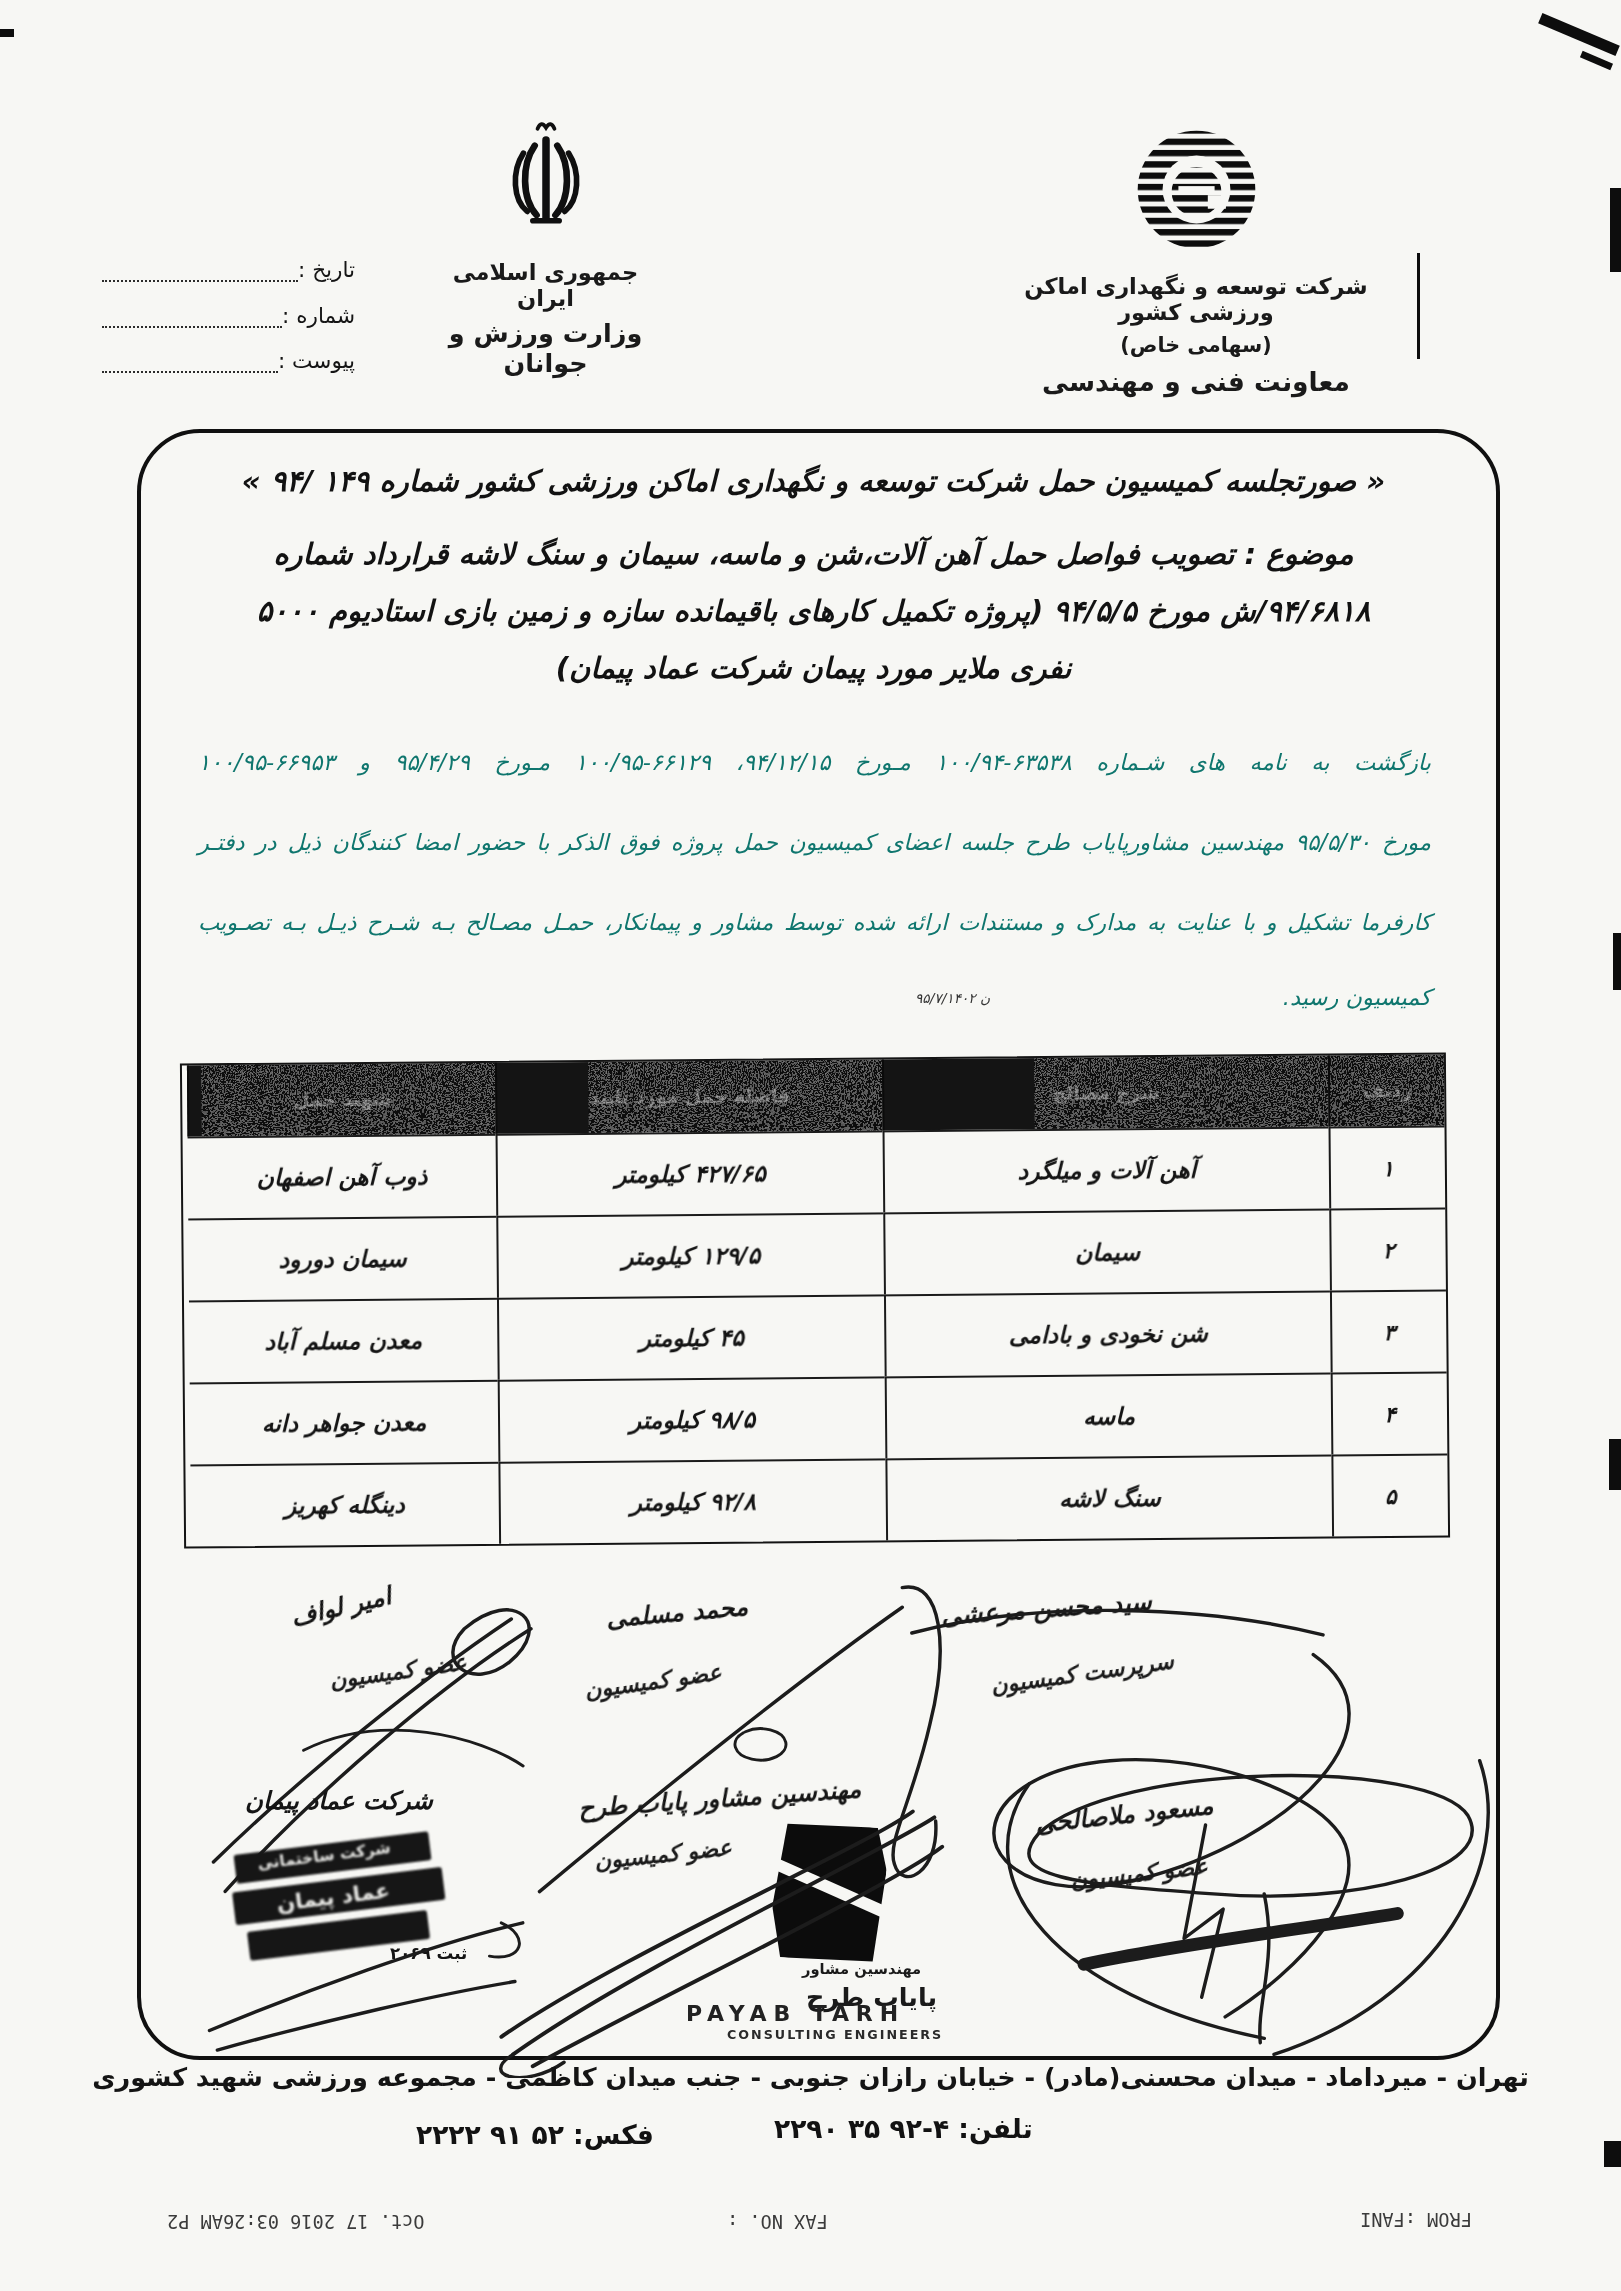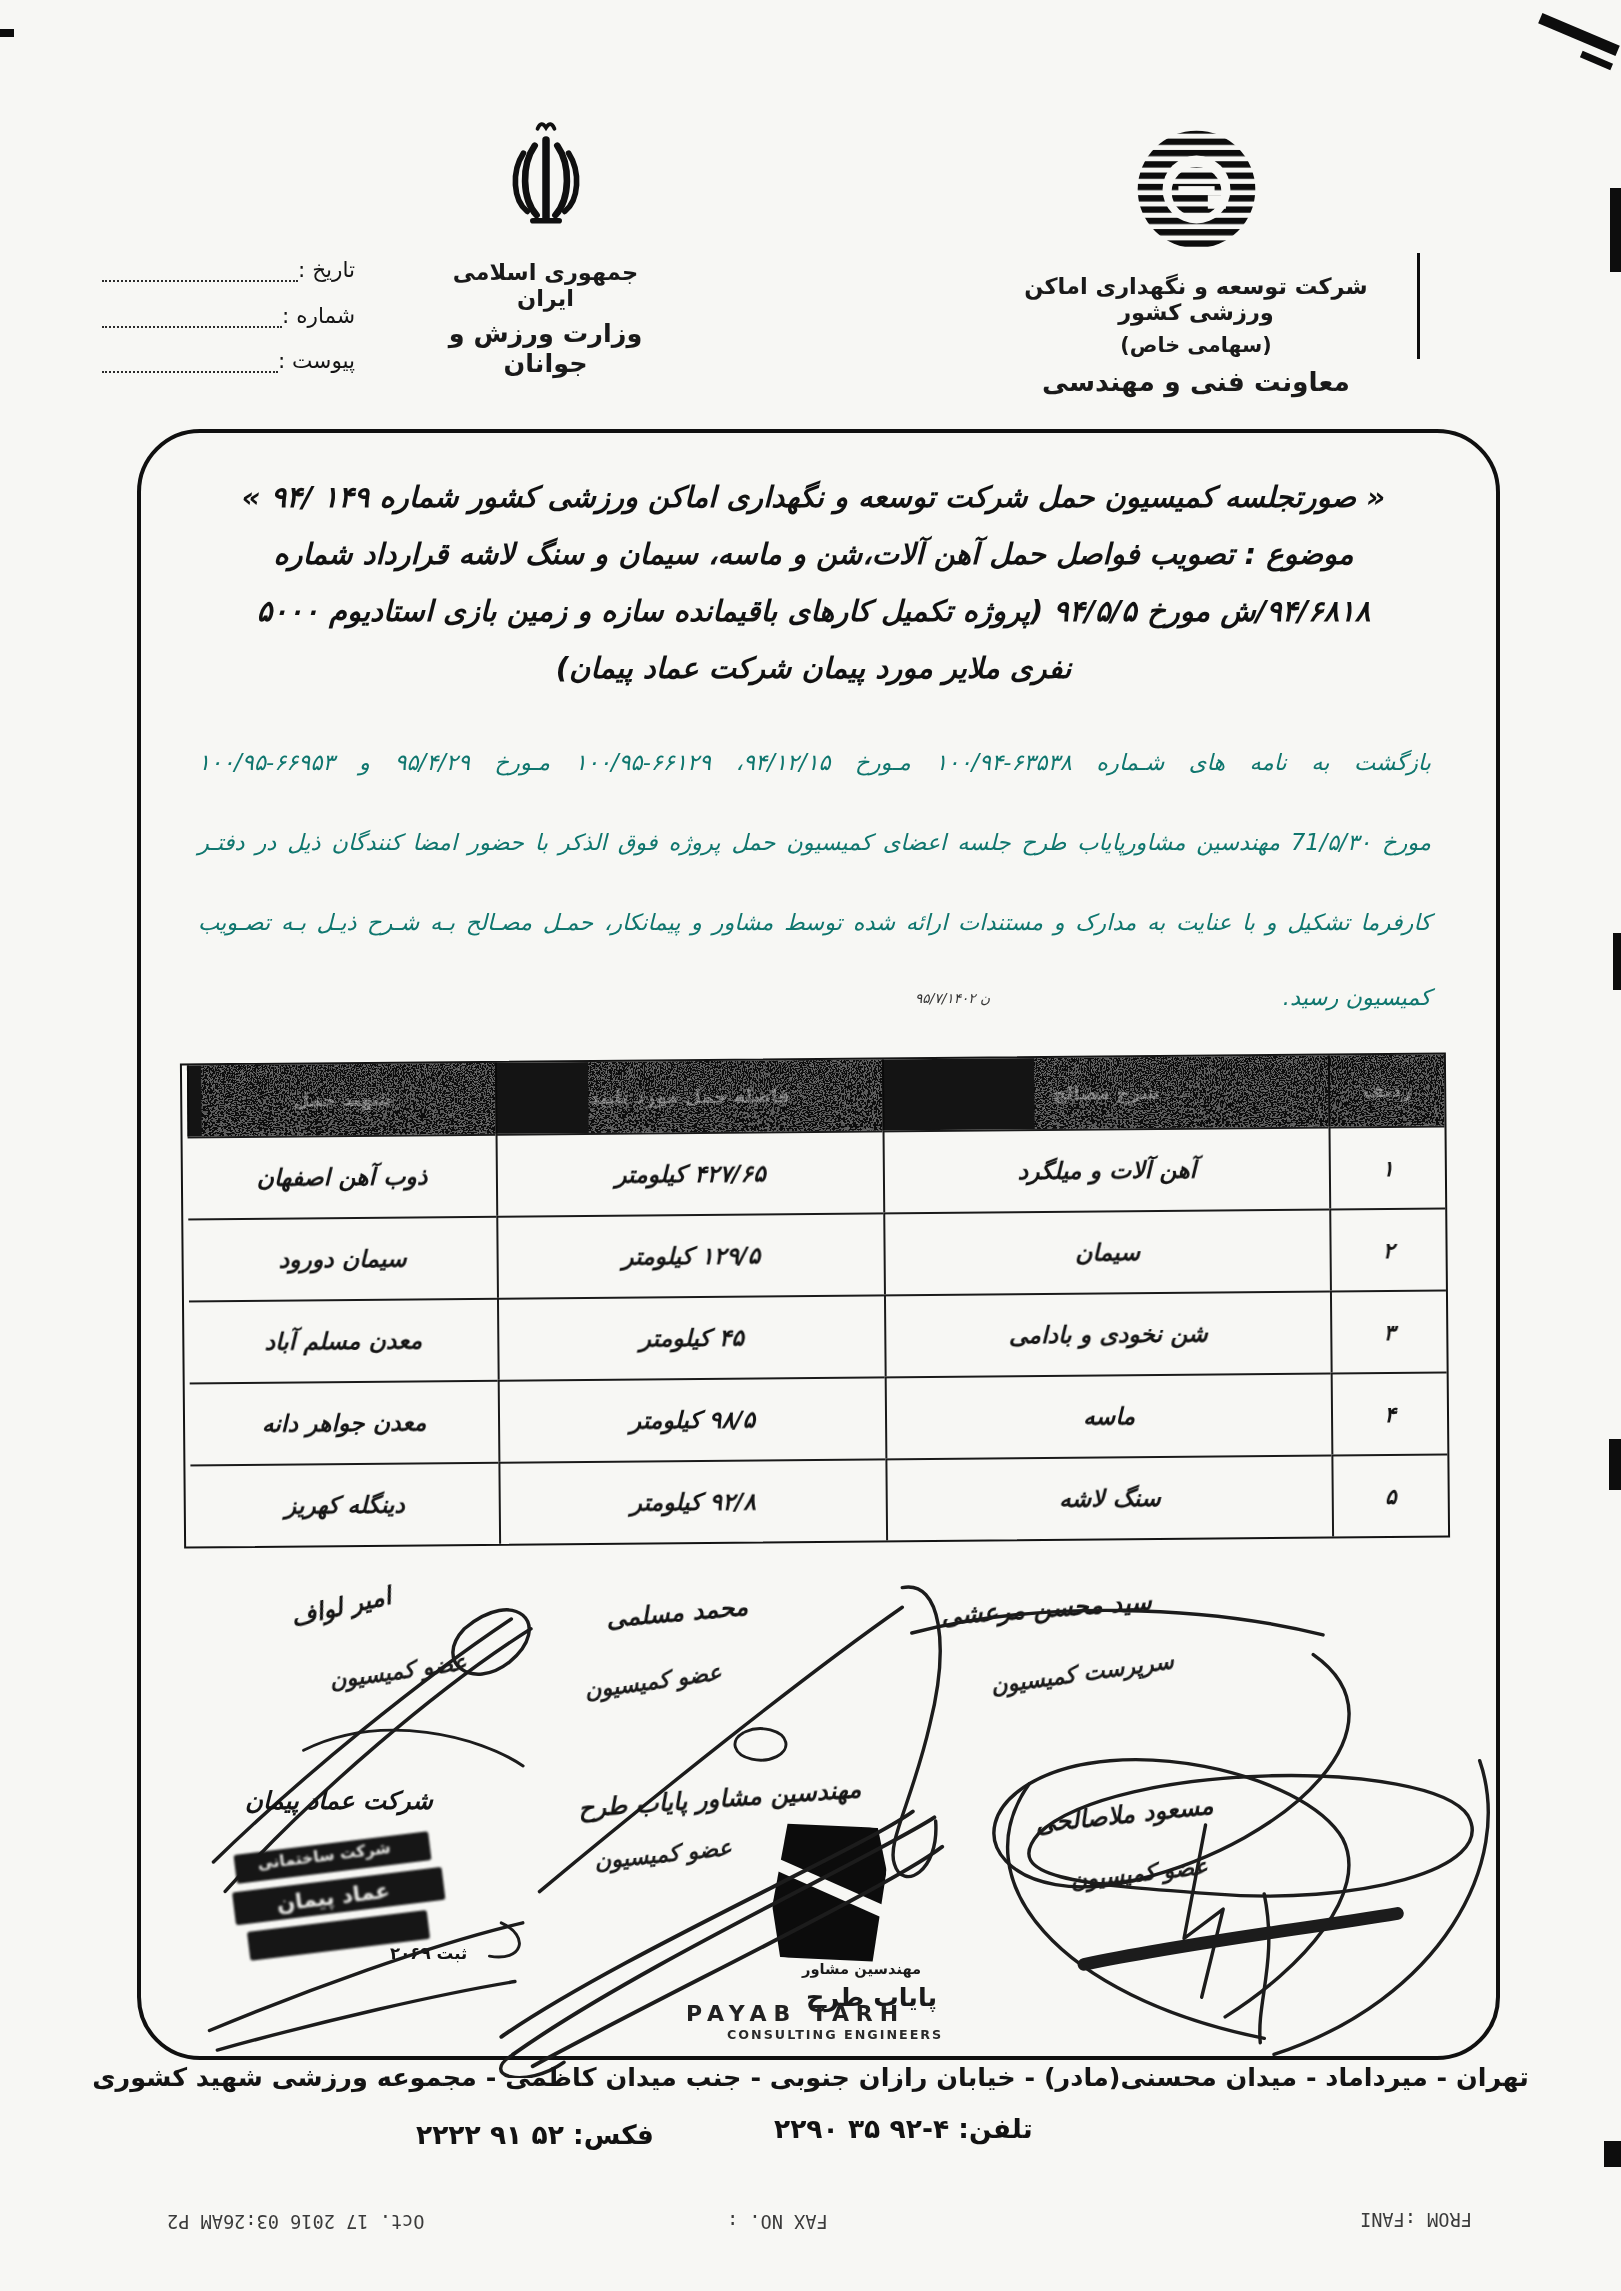--- a/index.html
+++ b/index.html
@@ -131,27 +131,27 @@
       <rect x="44" y="62" width="32" height="6" fill="#f7f7f4"></rect>
       <rect x="70" y="70" width="16" height="12" fill="#f7f7f4"></rect>
     </svg>
     <div class="fa rline1" style="margin-top:5.9px;">شرکت توسعه و نگهداری اماکن ورزشی کشور</div>
     <div class="fa rline2" style="margin-top:7.8px;">(سهامی خاص)</div>
     <div class="fa rline3" style="margin-top:9.8px;">معاونت فنی و مهندسی</div>
   </div>
 
   <div class="abs mainbox">
 
-    <div class="abs titleline fa" style="top:47px;">« صورتجلسه کمیسیون حمل شرکت توسعه و نگهداری اماکن ورزشی کشور شماره ۱۴۹ /۹۴ »</div>
+    <div class="abs titleline fa" style="top:31px;">« صورتجلسه کمیسیون حمل شرکت توسعه و نگهداری اماکن ورزشی کشور شماره ۱۴۹ /۹۴ »</div>
     <div class="abs titleline fa" style="top:104px;">موضوع : تصویب فواصل حمل آهن آلات،شن و ماسه، سیمان و سنگ لاشه قرارداد شماره</div>
     <div class="abs titleline fa" style="top:161px;">۹۴/۶۸۱۸/ش مورخ ۹۴/۵/۵ (پروژه تکمیل کارهای باقیمانده سازه و زمین بازی استادیوم ۵۰۰۰</div>
     <div class="abs titleline fa" style="top:218px;">نفری ملایر مورد پیمان شرکت عماد پیمان)</div>
 
     <div class="abs pline fa" style="top:316px;">بازگشت به نامه های شـماره ۶۳۵۳۸-۱۰۰/۹۴ مـورخ ۹۴/۱۲/۱۵، ۶۶۱۲۹-۱۰۰/۹۵ مـورخ ۹۵/۴/۲۹ و ۶۶۹۵۳-۱۰۰/۹۵</div>
-    <div class="abs pline fa" style="top:396px;">مورخ 71/۵/۳۰ مهندسین مشاورپایاب طرح جلسه اعضای کمیسیون حمل پروژه فوق الذکر با حضور امضا کنندگان ذیل در دفتـر</div>
+    <div class="abs pline fa" style="top:396px;">مورخ ۹۵/۵/۳۰ مهندسین مشاورپایاب طرح جلسه اعضای کمیسیون حمل پروژه فوق الذکر با حضور امضا کنندگان ذیل در دفتـر</div>
     <div class="abs pline fa" style="top:476px;">کارفرما تشکیل و با عنایت به مدارک و مستندات ارائه شده توسط مشاور و پیمانکار، حمـل مصـالح بـه شـرح ذیـل بـه تصـویب</div>
     <div class="abs pline pline-last fa" style="top:551px;">کمیسیون رسید.</div>
     <div class="abs note fa" style="top:557px;left:774px;">ن ۹۵/۷/۱۴۰۲</div>
 
     <div class="abs tbl">
       <div class="th">
         <svg class="noiseov" viewBox="0 0 300 150" width="294" height="147">
             <rect width="100%" height="100%" filter="url(#grain)"></rect>
           </svg>
         <span class="thlabel fa">ردیف</span>

